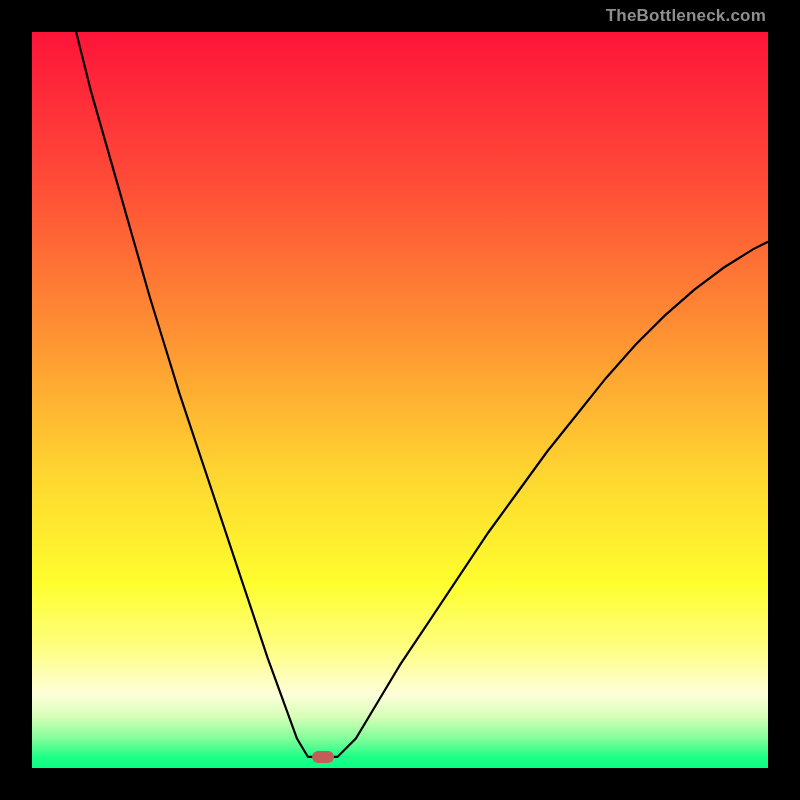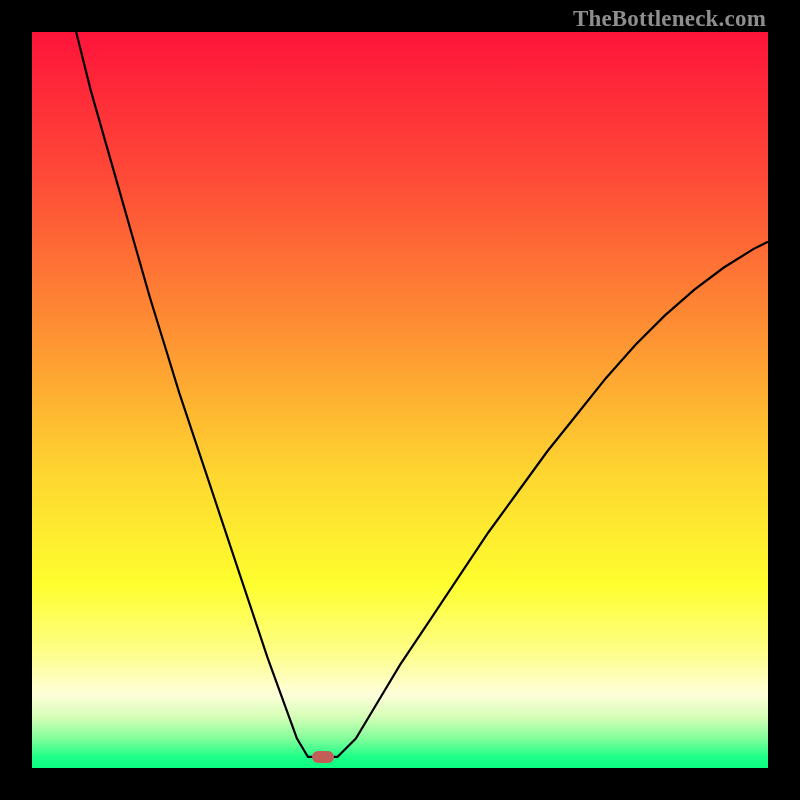--- a/index.html
+++ b/index.html
@@ -30,22 +30,22 @@
     position: absolute;
     left: 0;
     top: 0;
     width: 100%;
     height: 100%;
   }
   .watermark {
     position: absolute;
     top: 6px;
     right: 34px;
-    font-family: Liberation Serif, serif;
-    font-size: 23px;
+    font-family: Liberation Sans, sans-serif;
+    font-size: 17px;
     font-weight: bold;
     color: #8e8e8e;
     letter-spacing: 0.2px;
   }
   .marker {
     position: absolute;
     width: 22px;
     height: 12px;
     border-radius: 6px;
     transform: translate(-50%, -50%);

